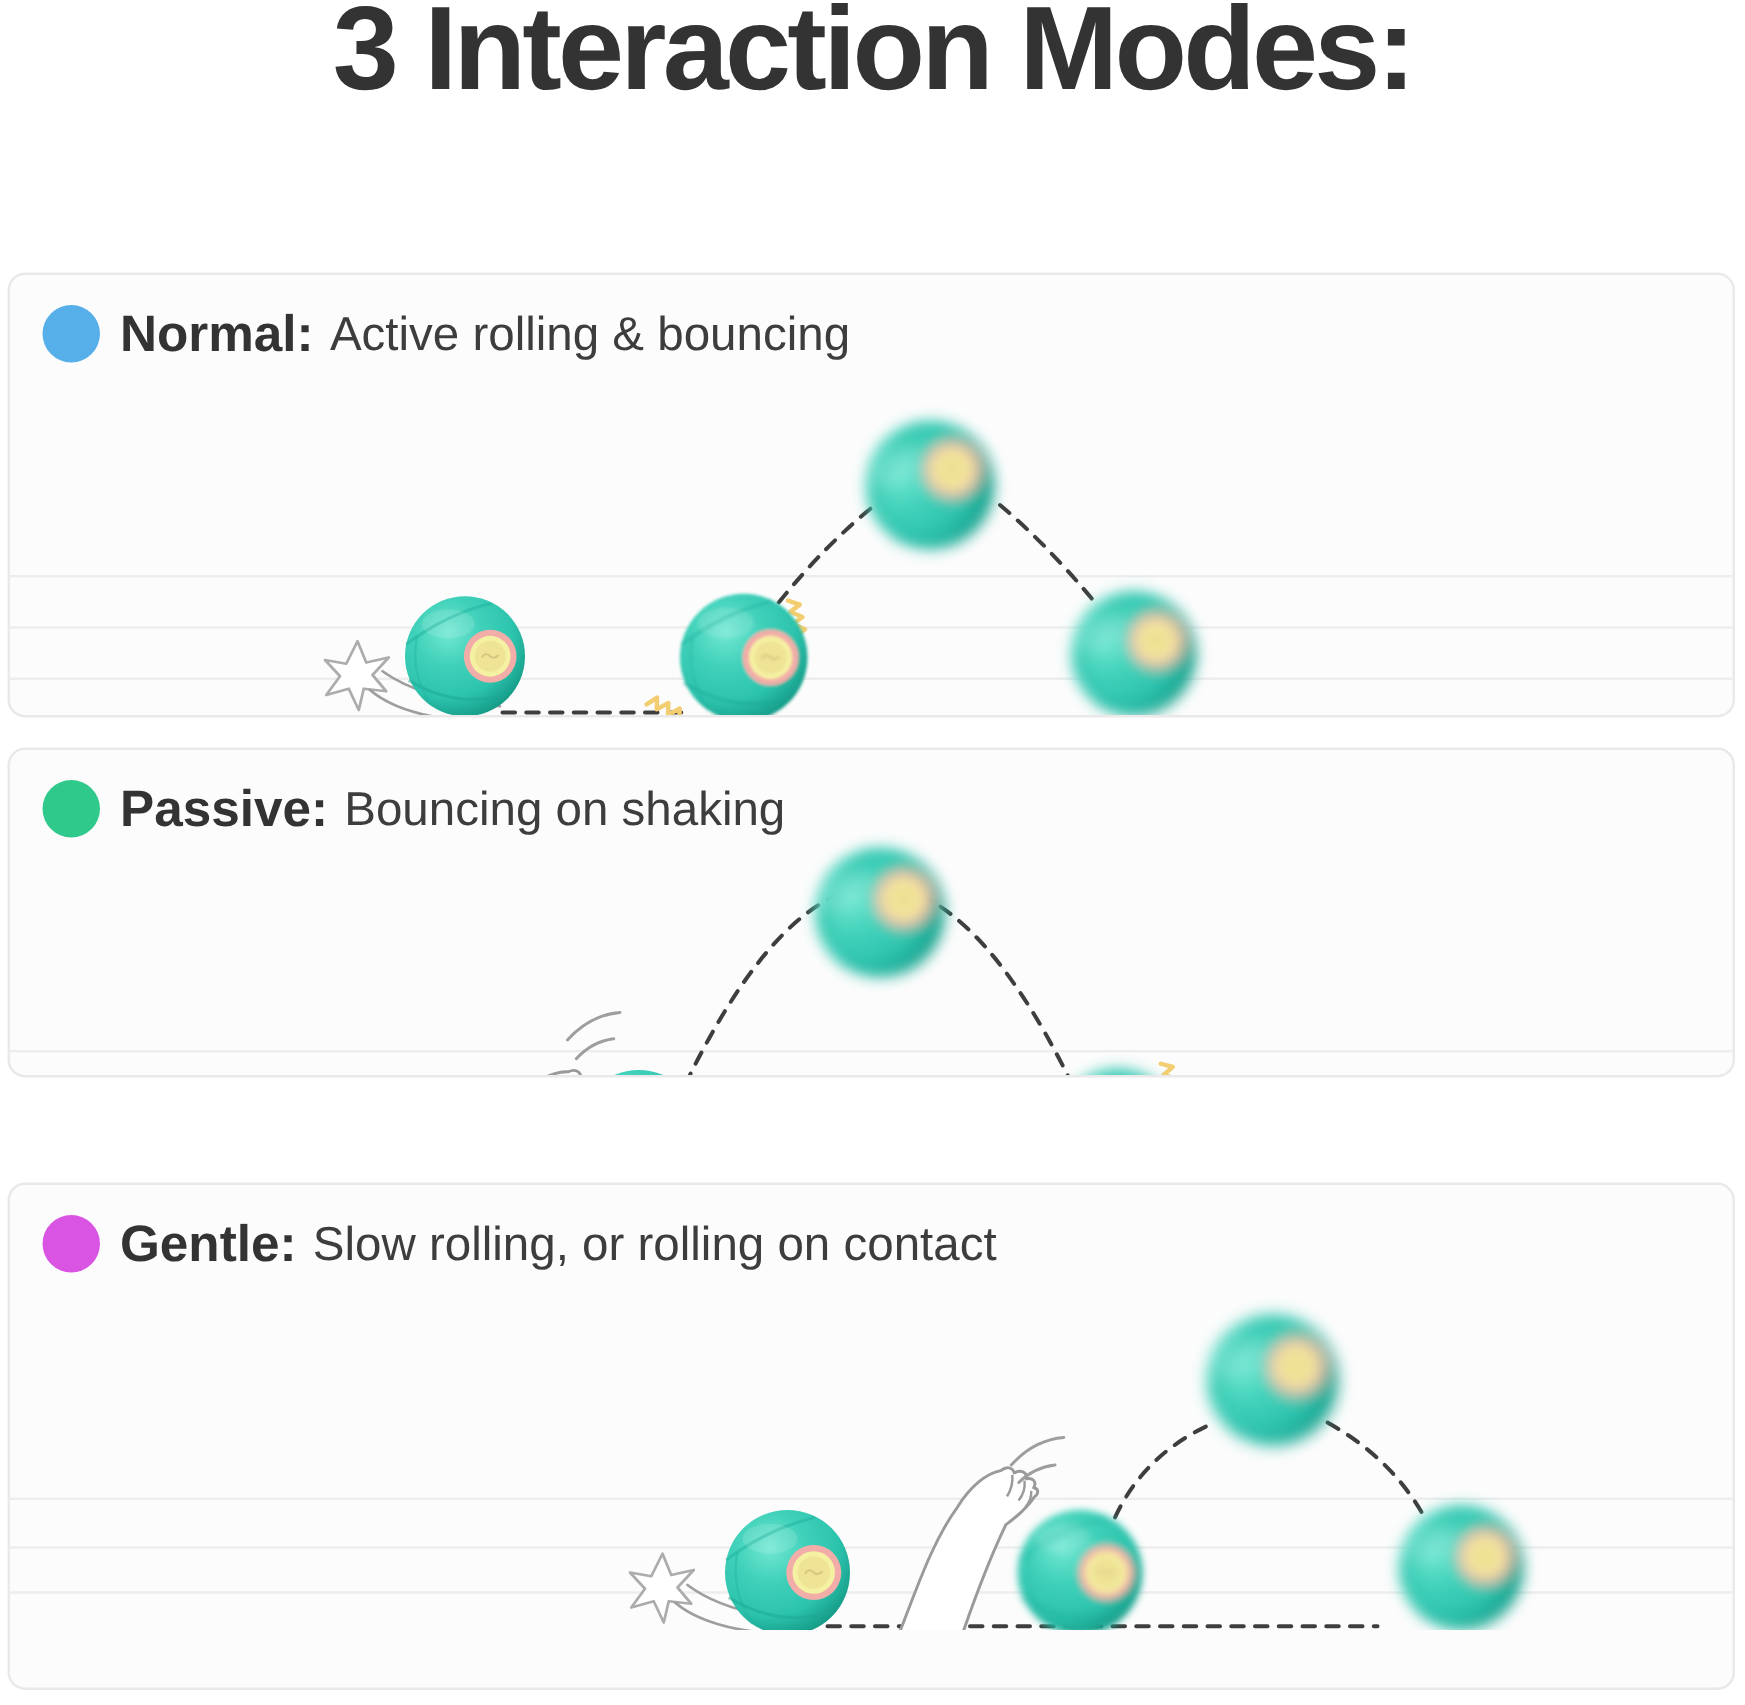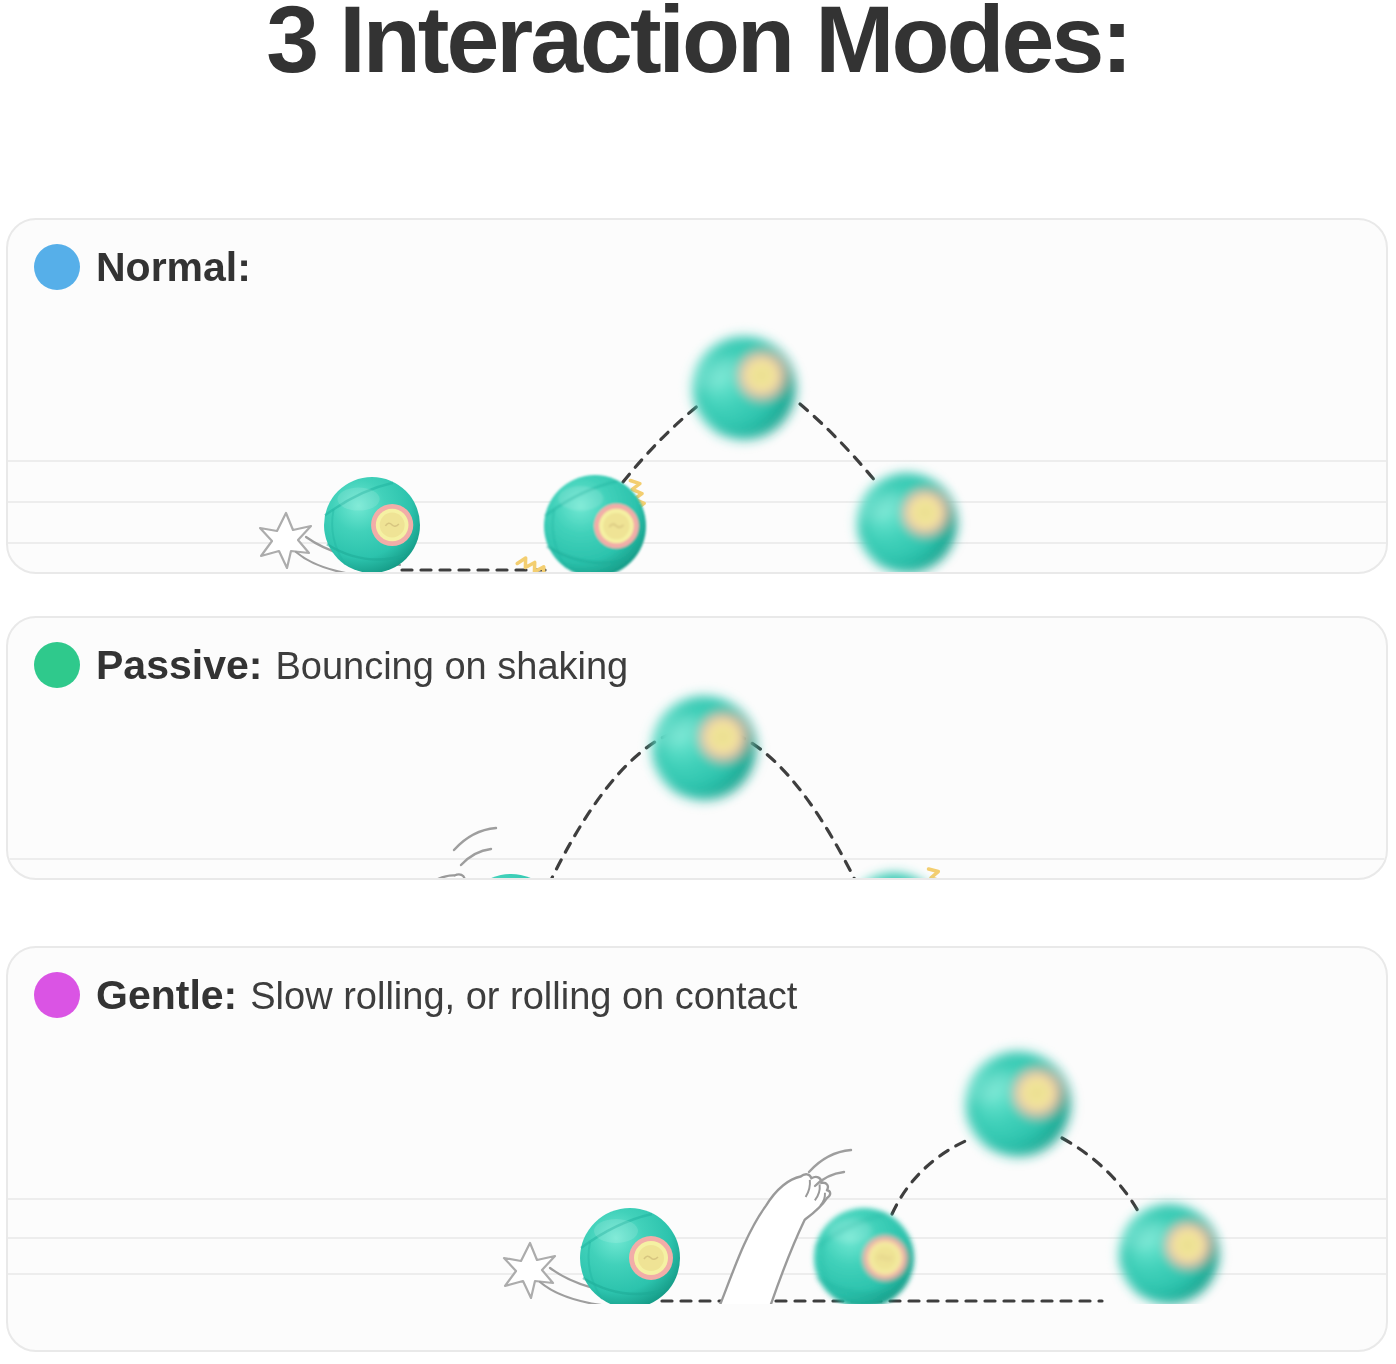--- a/index.html
+++ b/index.html
@@ -6,24 +6,24 @@
   body{
     width:1396px;height:1364px;position:relative;overflow:hidden;
     background:#ffffff;font-family:"Liberation Sans", sans-serif;
   }
   .title{
     position:absolute;top:-10px;left:0;width:100%;text-align:center;
     font-size:95px;font-weight:700;letter-spacing:-3px;color:#333333;line-height:1.05;
   }
   .panel{
     position:absolute;left:6px;width:1382px;box-sizing:border-box;
-    background:#fcfcfc;border:2px solid #e9e9e9;border-radius:30px;overflow:hidden;
+    background:#fcfcfc;border:2px solid #e9e9e9;border-radius:14px;overflow:hidden;
   }
   .p1{top:218px;height:356px}
-  .p2{top:616px;height:264px}
+  .p2{top:598px;height:264px}
   .p3{top:946px;height:406px}
   .floor-line{position:absolute;left:0;right:0;height:2px;background:#ededed}
   .fl1{top:240px}.fl2{top:281px}.fl3{top:322px}
   .art{position:absolute;top:0;left:0;display:block}
   .panel-header{
     position:absolute;top:20px;left:26px;height:54px;
     display:flex;align-items:center;white-space:nowrap;z-index:5;
   }
   .dot{width:46px;height:46px;border-radius:50%;margin-right:16px;flex:none}
   .mode-name{font-size:41px;font-weight:700;color:#333333}
@@ -103,20 +103,21 @@
     <use href="#squig" transform="translate(630,258) rotate(72)"></use>
     <use href="#ball" transform="translate(364,305) scale(0.96)"></use>
     <use href="#ball" transform="translate(587,306) scale(1.02)" filter="url(#blur1)"></use>
     <use href="#ball" transform="translate(736,168) rotate(-35) scale(1.03)" filter="url(#blur5)"></use>
     <use href="#ball" transform="translate(899,303) rotate(-30)" filter="url(#blur5)"></use>
   </svg>
 
   <div class="panel-header">
     <span class="dot" style="background-color: rgb(86, 175, 233);"></span>
     <span class="mode-name">Normal:</span>
+    <span class="mode-desc">Active rolling &amp; bouncing</span>
   </div>
 </section>
 
 <section class="panel p2">
   <div class="floor-line fl1"></div>
   <div class="floor-line fl2"></div>
   <div class="floor-line fl3"></div>
 
   <svg class="art" width="1382" height="354" viewBox="0 0 1382 354">
     <path d="M540,268 Q694,-50 850,268" stroke="#3E3E3E" stroke-width="3.2" stroke-dasharray="10 9" stroke-linecap="round" fill="none"></path>

